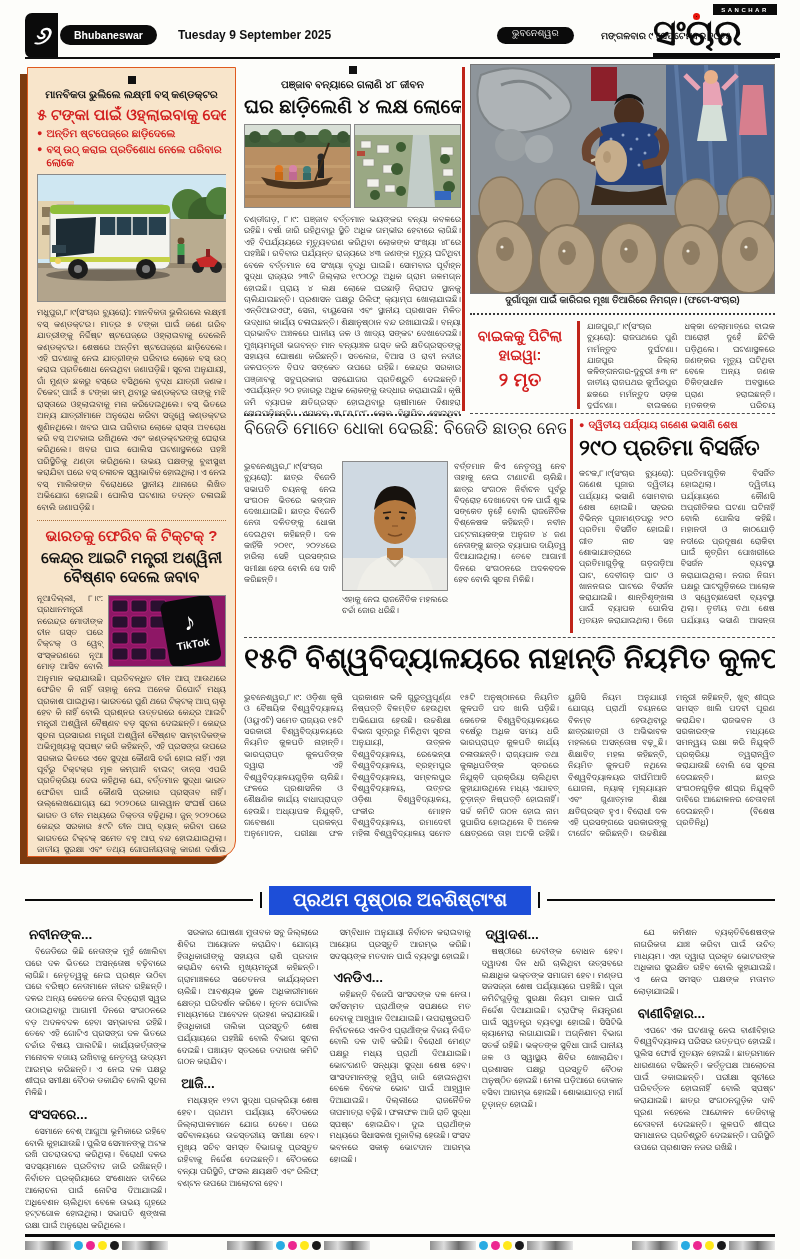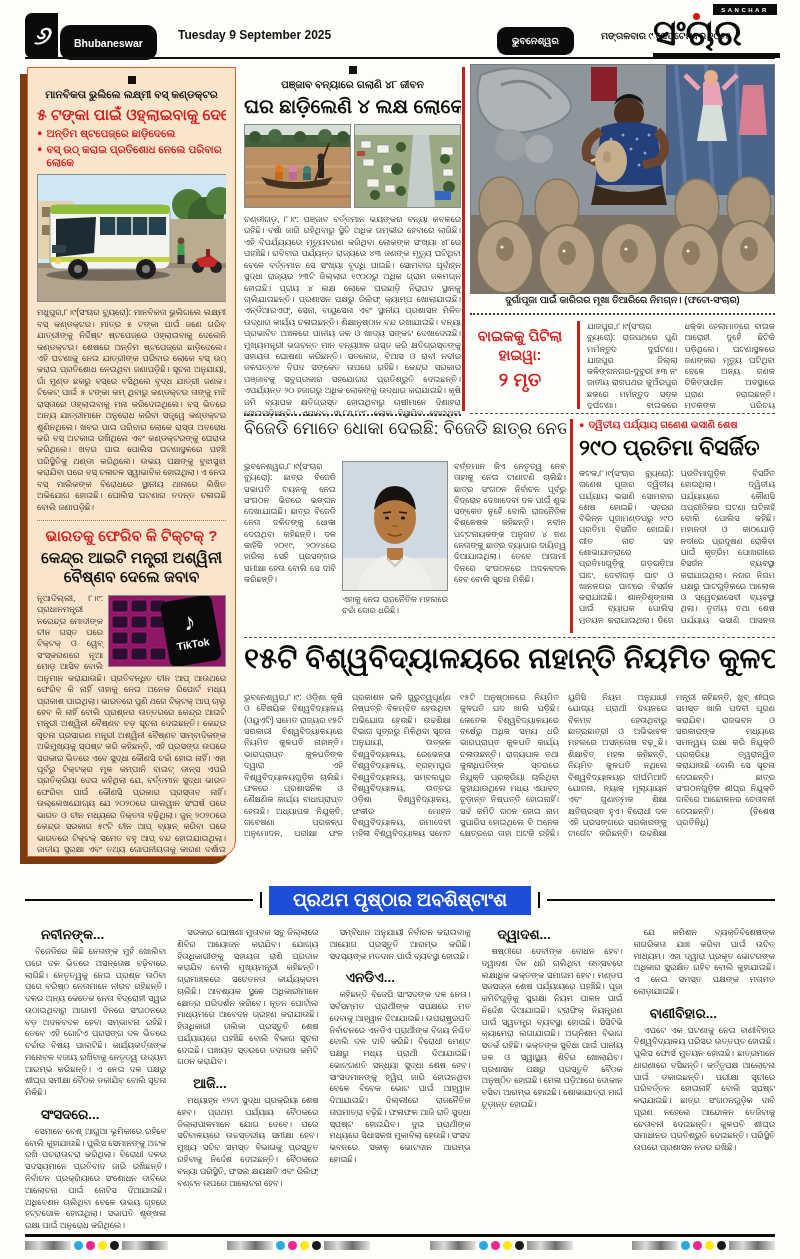--- a/index.html
+++ b/index.html
@@ -1,23 +1,23 @@
 <!DOCTYPE html>
 <html><head>
 <meta charset="utf-8">
 <style>
   * { margin:0; padding:0; box-sizing:border-box; }
   body { background:#e8e8e4; font-family:"Liberation Sans","DejaVu Sans",sans-serif; }
   .page { position:relative; width:800px; height:1259px; margin:0 auto; background:#fdfdfa; overflow:hidden; color:#111; }
 
   
   .pageno { position:absolute; left:25px; top:13px; width:33px; height:45px; background:#0b0b0b; border-radius:7px 0 0 7px; color:#fff; font-size:25px; font-weight:bold; display:flex; align-items:center; justify-content:center; font-family:"DejaVu Serif","Liberation Serif",serif; font-style:italic; }
-  .pill-en { position:absolute; left:60px; top:25px; height:35px; background:#0b0b0b; color:#fff; font-size:10.5px; font-weight:bold; border-radius:10px; padding:0 14px; display:flex; align-items:center; }
+  .pill-en { position:absolute; left:60px; top:25px; height:20px; background:#0b0b0b; color:#fff; font-size:10.5px; font-weight:bold; border-radius:10px; padding:0 14px; display:flex; align-items:center; }
   .date-en { position:absolute; left:178px; top:28px; font-size:12px; font-weight:bold; color:#101010; }
-  .pill-od { position:absolute; left:497px; top:27px; height:28px; background:#0b0b0b; color:#fff; font-size:9.5px; font-weight:bold; border-radius:9px; padding:0 15px; display:flex; align-items:center; }
+  .pill-od { position:absolute; left:497px; top:27px; height:17px; background:#0b0b0b; color:#fff; font-size:9.5px; font-weight:normal; border-radius:9px; padding:0 15px; display:flex; align-items:flex-start; }
   .date-od { position:absolute; left:601px; top:30px; font-size:9.5px; font-weight:bold; color:#141414; }
   .masthead { position:absolute; left:653px; top:4px; width:127px; height:54px; }
   .mh-en { position:absolute; left:60px; top:0; width:64px; height:11px; background:#0b0b0b; color:#fff; font-size:6px; letter-spacing:2.5px; display:flex; align-items:center; justify-content:center; font-weight:bold; }
   .mh-ring { position:absolute; left:40px; top:9px; width:7px; height:7px; border:3px solid #e8140a; border-radius:50%; background:#111; }
   .mh-big { position:absolute; left:0; top:9px; width:127px; font-size:36px; font-weight:bold; color:#0a0a0a; line-height:1.1; letter-spacing:0; white-space:nowrap; }
   .mh-bar { position:absolute; left:0; bottom:0; width:127px; height:5px; background:#0b0b0b; }
   .header-rule { position:absolute; left:25px; top:57px; width:750px; height:2px; background:#101010; }
 
   
   .leftbox { position:absolute; left:27px; top:67px; width:209px; height:790px; background:#f8e5cb; border:1.5px solid #df5a1f; box-shadow:-7px 7px 0 #7c3a10; border-radius:0 0 16px 0; padding:8px 9px; overflow:hidden; }
@@ -81,21 +81,21 @@
   .uni .hl { font-size:29px; font-weight:bold; color:#0a0a0a; text-align:center; white-space:nowrap; overflow:hidden; }
   .uni .body { margin-top:16px; height:178px; column-count:5; column-gap:9px; font-size:8.3px; line-height:1.37; text-align:justify; color:#1c1c1c; }
 
   
   .banner { position:absolute; left:25px; top:885px; width:750px; height:30px; display:flex; align-items:center; }
   .banner .line { flex:1; height:2px; background:#0a0a0a; }
   .banner .tick { width:2px; height:16px; background:#0a0a0a; margin:0 7px; flex:0 0 auto; }
   .banner .box { background:#1d4ed8; color:#fff; font-size:18.5px; font-weight:bold; padding:3px 24px 4px; flex:0 0 auto; }
   .contcols { position:absolute; left:25px; top:927px; width:750px; height:303px; display:flex; gap:11px; }
   .contcols .col { flex:1; overflow:hidden; }
-  .cont-h { font-size:13.5px; font-weight:bold; color:#0c0c0c; margin:8px 16px 3px; }
+  .cont-h { font-size:13.5px; font-weight:bold; color:#0c0c0c; margin:8px 4px 3px; }
   .cont-h.first { margin-top:0; }
   .cont-p { font-size:8.4px; line-height:1.4; text-align:justify; color:#181818; text-indent:10px; }
 
   .baseline { position:absolute; left:25px; top:1234px; width:750px; height:2.5px; background:#0a0a0a; }
   .regstrip { position:absolute; left:25px; top:1241px; width:750px; display:flex; justify-content:space-between; }
   .reggroup { display:flex; align-items:center; gap:3px; }
   .regbar { width:46px; height:9px; background:linear-gradient(90deg,#8f8f8f,#dcdcdc 30%,#6d6d6d 62%,#e8e8e8); }
   .regdot { width:9px; height:9px; border-radius:50%; }
 </style>
 </head>

